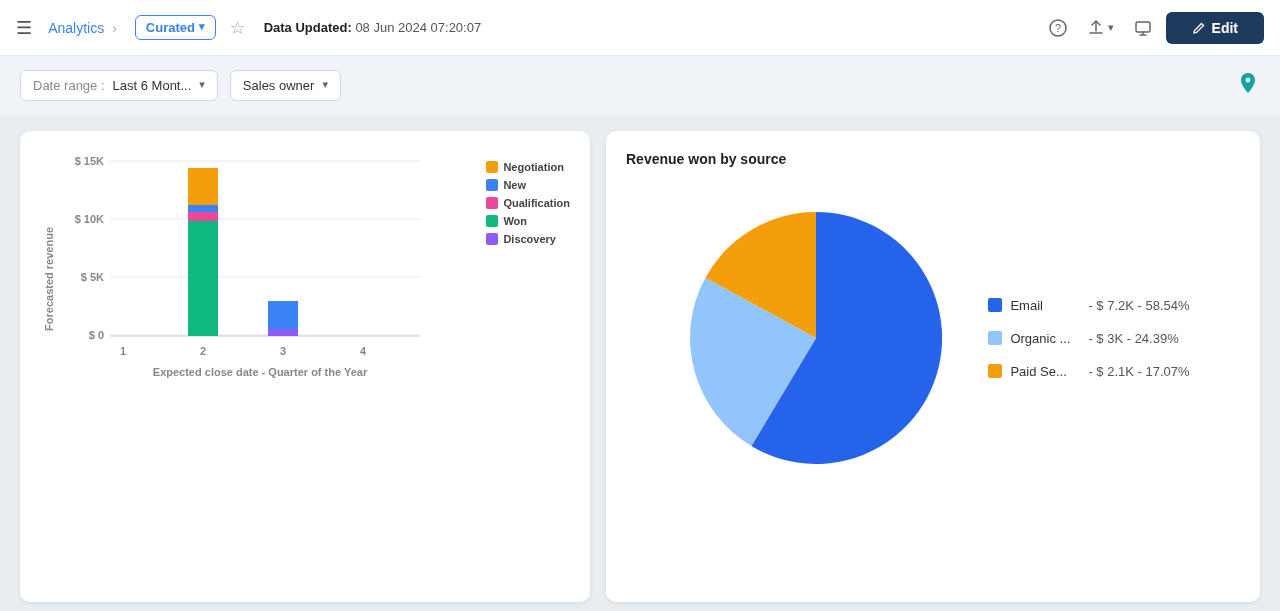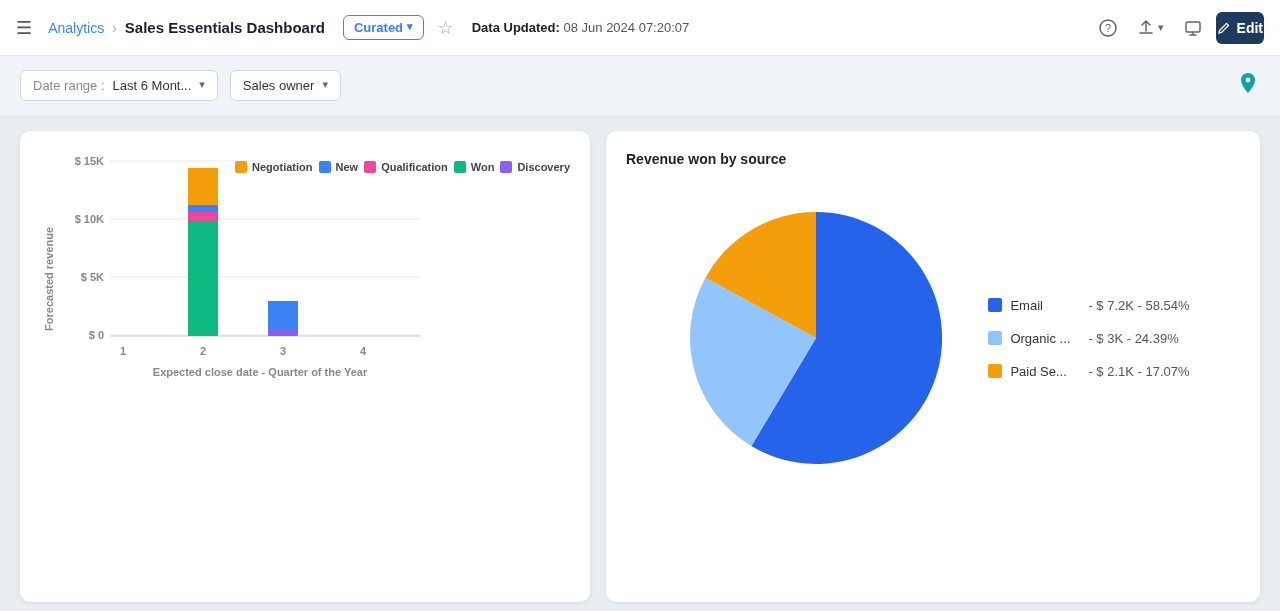--- a/index.html
+++ b/index.html
@@ -92,21 +92,21 @@
       border-radius: 4px;
       display: flex;
       align-items: center;
       gap: 3px;
     }
     .edit-btn {
       background: #1e3a5f;
       color: #fff;
       border: none;
       border-radius: 6px;
-      padding: 8px 1px;
+      padding: 8px 26px;
       font-size: 14px;
       font-weight: 600;
       cursor: pointer;
       display: flex;
       align-items: center;
       gap: 6px;
     }
 
     
     .filters-bar {
@@ -218,21 +218,20 @@
     }
   </style>
 </head>
 <body>
 
 <div class="header">
   <span class="hamburger-icon">☰</span>
   <div class="breadcrumb">
     <span class="breadcrumb-analytics">Analytics</span>
     <span class="breadcrumb-sep">›</span>
-    <span class="breadcrumb-title">Sales Essentials Dashboard</span>
   </div>
   <div class="curated-badge">
     <span>Curated</span>
     <span class="chevron">▾</span>
   </div>
   <span class="star-icon">☆</span>
   <span class="data-updated">
     <strong>Data Updated:</strong>&nbsp;<span>08 Jun 2024 07:20:07</span>
   </span>
   <div class="header-actions">
@@ -315,21 +314,21 @@
         <rect x="208" y="150" width="30" height="28" fill="#3b82f6"></rect>
 
         <text x="143" y="204" text-anchor="middle" font-size="11" fill="#888">2</text>
         <text x="223" y="204" text-anchor="middle" font-size="11" fill="#888">3</text>
         <text x="63" y="204" text-anchor="middle" font-size="11" fill="#888">1</text>
         <text x="303" y="204" text-anchor="middle" font-size="11" fill="#888">4</text>
 
         <text x="200" y="225" text-anchor="middle" font-size="11" fill="#888">Expected close date - Quarter of the Year</text>
       </svg>
 
-      <div style="position:absolute;right:0;top:10px;display:flex;flex-direction:row;gap:6px;">
+      <div style="position:absolute;right:0;top:10px;display:flex;flex-direction:column;gap:6px;">
         <div class="legend-item">
           <div class="legend-swatch" style="background:#f59e0b;"></div>
           <span>Negotiation</span>
         </div>
         <div class="legend-item">
           <div class="legend-swatch" style="background:#3b82f6;"></div>
           <span>New</span>
         </div>
         <div class="legend-item">
           <div class="legend-swatch" style="background:#ec4899;"></div>

